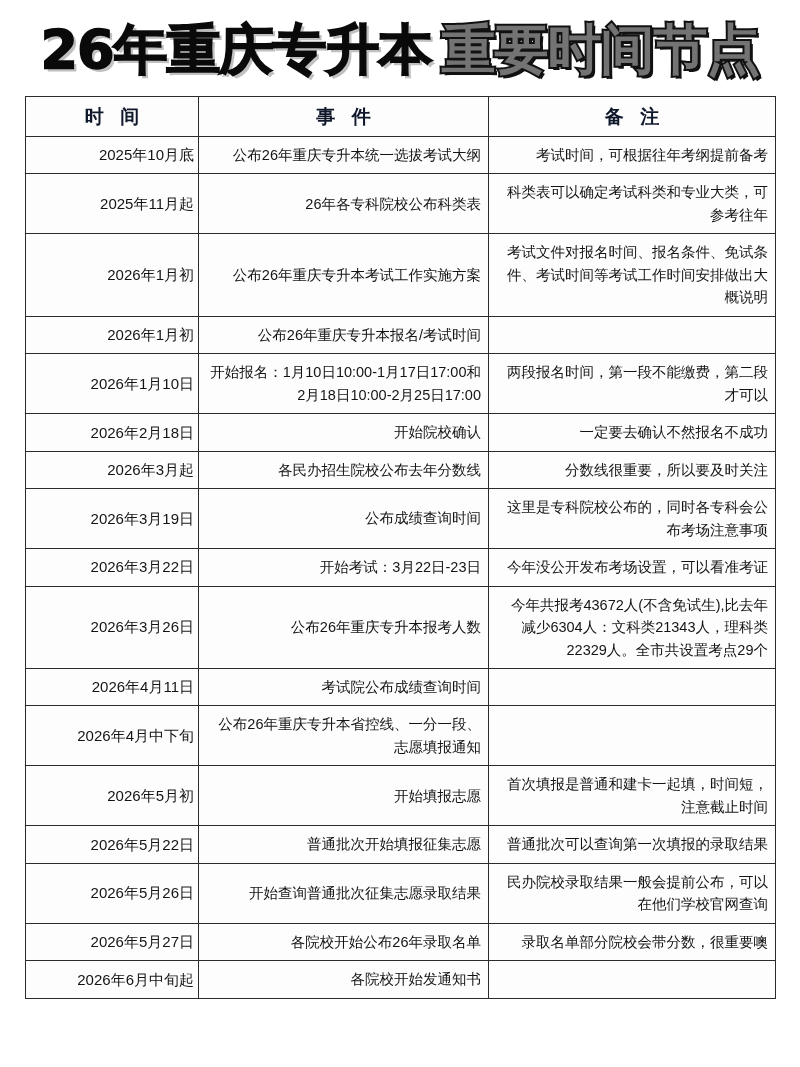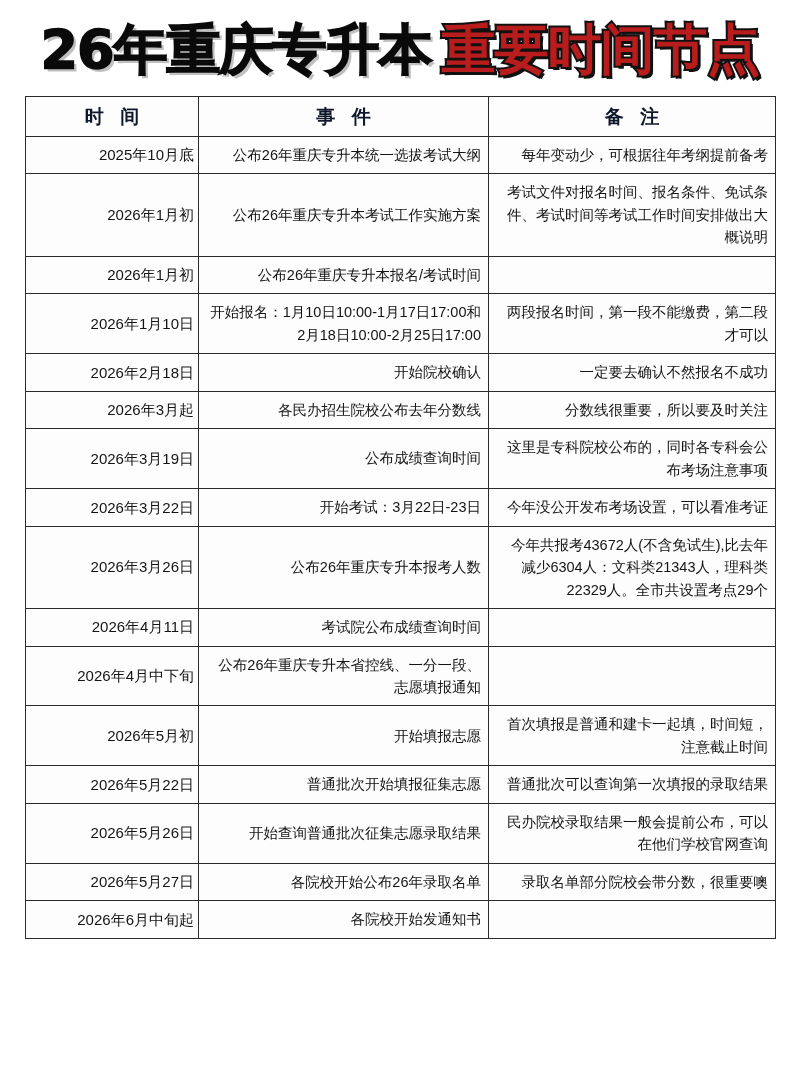--- a/index.html
+++ b/index.html
@@ -42,21 +42,21 @@
     font-family: "DejaVu Sans", "Liberation Sans", sans-serif;
   }
 
   .title-black {
     color: #0a0a0a;
     text-shadow: 3px 3px 0 rgba(140,140,140,0.55);
     -webkit-text-stroke: 1.5px #0a0a0a;
   }
 
   .title-gold {
-    color: #b91c1c;
+    color: #737373;
     -webkit-text-stroke: 4px #111111;
     paint-order: stroke fill;
     text-shadow:
       3px 3px 0 #111111,
       -1px -1px 0 #111111;
   }
 
   
   .table-wrap {
     position: absolute;
@@ -132,21 +132,26 @@
         <tr>
           <th>时 间</th>
           <th>事 件</th>
           <th>备 注</th>
         </tr>
       </thead>
       <tbody id="schedule-body">
           <tr>
             <td class="time">2025年10月底</td>
             <td class="event">公布26年重庆专升本统一选拔考试大纲</td>
-            <td class="note">每年变动少，可根据往年考纲提前备考</td>
+            <td class="note">考试时间，可根据往年考纲提前备考</td>
+          </tr>
+          <tr>
+            <td class="time">2025年11月起</td>
+            <td class="event">26年各专科院校公布科类表</td>
+            <td class="note">科类表可以确定考试科类和专业大类，可参考往年</td>
           </tr>
           <tr>
             <td class="time">2026年1月初</td>
             <td class="event">公布26年重庆专升本考试工作实施方案</td>
             <td class="note">考试文件对报名时间、报名条件、免试条件、考试时间等考试工作时间安排做出大概说明</td>
           </tr>
           <tr>
             <td class="time">2026年1月初</td>
             <td class="event">公布26年重庆专升本报名/考试时间</td>
             <td class="note"></td>

